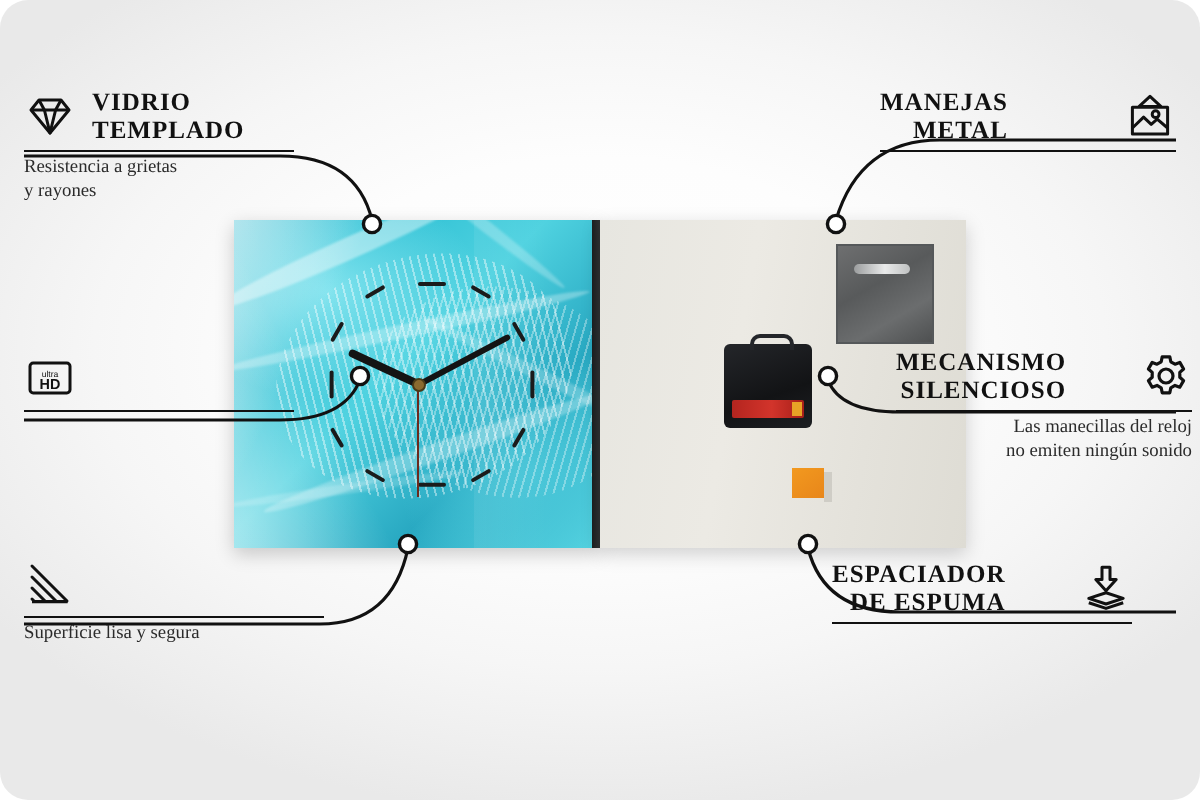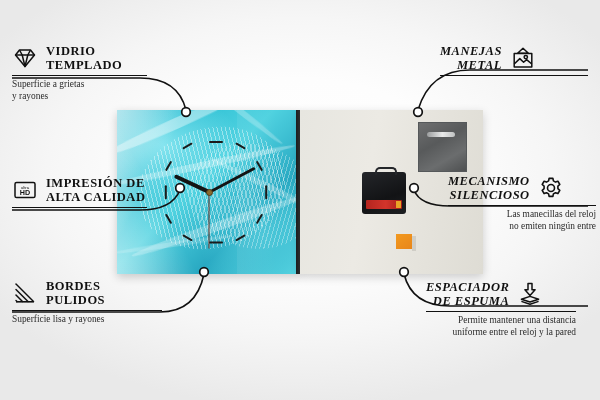--- a/index.html
+++ b/index.html
@@ -6,26 +6,27 @@
   body{
     width:600px;height:400px;overflow:hidden;
     font-family:"Liberation Serif", serif;
     background:#ffffff;
   }
   #stage{
     position:relative;width:600px;height:400px;
     background:
       radial-gradient(ellipse 62% 58% at 50% 44%, #ffffff 0%, #fdfdfd 42%, #f6f6f6 68%, #eeeeee 88%, #e9e9e9 100%);
     overflow:hidden;
+    border-radius:14px;
   }
   
   .feature{position:absolute;}
   .f-head{display:flex;align-items:center;gap:8px;}
   .f-left .f-head{justify-content:flex-start;}
-  .f-right .f-head{justify-content:flex-start;font-style:italic;}
+  .f-right .f-head{justify-content:space-between;}
   .f-title{
     font-family:"Liberation Serif", serif;
     font-size:12.5px;line-height:14px;letter-spacing:.5px;
     color:#111;font-weight:700;text-transform:uppercase;
     white-space:pre-line;
   }
   .f-left .f-title{text-align:left;}
   .f-right .f-title{text-align:right;}
   .f-rule{height:1px;background:#111;margin-top:3px;width:100%;}
   .f-desc{
@@ -188,57 +189,53 @@
             <path d="M3.5,10 L13,21.5 L22.5,10 L18.5,5 L7.5,5 Z"></path>
             <path d="M3.5,10 L22.5,10"></path>
             <path d="M7.5,5 L10.2,10 L13,21.5 L15.8,10 L18.5,5"></path>
           </g>
         </svg>
       </span>
       <span class="f-title">VIDRIO
 TEMPLADO</span>
     </div>
     <div class="f-rule"></div>
-    <div class="f-desc">Superficie a grietas
+    <div class="f-desc">Resistencia a grietas
 y rayones</div>
   </div>
 
   <div class="feature f-left" style="left:12px;top:176px;width:135px;">
     <div class="f-head">
       <span class="f-icon">
         <svg viewBox="0 0 26 26">
           <rect x="3" y="5.5" width="20" height="15" rx="1.6" fill="none" stroke="#111" stroke-width="1.5"></rect>
           <text x="13" y="12.3" text-anchor="middle" font-family="Liberation Sans, sans-serif" font-size="4.3" fill="#111">ultra</text>
           <text x="13" y="18.4" text-anchor="middle" font-family="Liberation Sans, sans-serif" font-size="7.2" font-weight="bold" fill="#111">HD</text>
         </svg>
       </span>
-      <span class="f-title">IMPRESIÓN DE
-ALTA CALIDAD</span>
     </div>
     <div class="f-rule"></div>
   </div>
 
   <div class="feature f-left" style="left:12px;top:279px;width:150px;">
     <div class="f-head">
       <span class="f-icon">
         <svg viewBox="0 0 26 26">
           <g stroke="#111" stroke-width="1.5" stroke-linecap="round">
             <line x1="4" y1="4" x2="21.5" y2="21.5"></line>
             <line x1="4" y1="9.5" x2="16" y2="21.5"></line>
             <line x1="4" y1="15" x2="10.5" y2="21.5"></line>
             <line x1="4" y1="20.5" x2="5" y2="21.5"></line>
           </g>
           <line x1="4" y1="21.8" x2="21.8" y2="21.8" stroke="#111" stroke-width="1.6"></line>
         </svg>
       </span>
-      <span class="f-title">BORDES
-PULIDOS</span>
-    </div>
-    <div class="f-rule"></div>
-    <div class="f-desc">Superficie lisa y rayones</div>
+    </div>
+    <div class="f-rule"></div>
+    <div class="f-desc">Superficie lisa y segura</div>
   </div>
 
   <div class="feature f-right" style="left:440px;top:44px;width:148px;">
     <div class="f-head">
       <span class="f-title">MANEJAS
 METAL</span>
       <span class="f-icon">
         <svg viewBox="0 0 26 26">
           <g fill="none" stroke="#111" stroke-width="1.5" stroke-linejoin="round">
             <path d="M13,3.2 L7.6,8.2 L18.4,8.2 Z"></path>
@@ -260,35 +257,33 @@
         <svg viewBox="0 0 26 26">
           <g fill="none" stroke="#111" stroke-width="1.6" stroke-linejoin="round">
             <path d="M11.1,3.4 h3.8 l.5,2.5 2.1,1.2 2.4,-.9 1.9,3.3 -1.9,1.7 v2.4 l1.9,1.7 -1.9,3.3 -2.4,-.9 -2.1,1.2 -.5,2.5 h-3.8 l-.5,-2.5 -2.1,-1.2 -2.4,.9 -1.9,-3.3 1.9,-1.7 v-2.4 l-1.9,-1.7 1.9,-3.3 2.4,.9 2.1,-1.2 Z"></path>
             <circle cx="13" cy="13" r="3.5"></circle>
           </g>
         </svg>
       </span>
     </div>
     <div class="f-rule"></div>
     <div class="f-desc">Las manecillas del reloj
-no emiten ningún entre</div>
-  </div>
-
-  <div class="feature f-right" style="left:426px;top:280px;width:150px;">
+no emiten ningún sonido</div>
+  </div>
+
+  <div class="feature f-right" style="left:416px;top:280px;width:150px;">
     <div class="f-head">
       <span class="f-title">ESPACIADOR
 DE ESPUMA</span>
       <span class="f-icon">
         <svg viewBox="0 0 26 26">
           <g fill="none" stroke="#111" stroke-width="1.5" stroke-linejoin="round">
             <path d="M11,2.6 h4 v6.2 h3.1 L13,14.4 L7.9,8.8 H11 Z"></path>
             <path d="M13,15.4 L21.6,18.2 L13,21 L4.4,18.2 Z"></path>
             <path d="M4.4,20.4 L13,23.2 L21.6,20.4"></path>
           </g>
         </svg>
       </span>
     </div>
     <div class="f-rule"></div>
-    <div class="f-desc">Permite mantener una distancia
-uniforme entre el reloj y la pared</div>
   </div>
 
 </div>
 
 </body></html>

